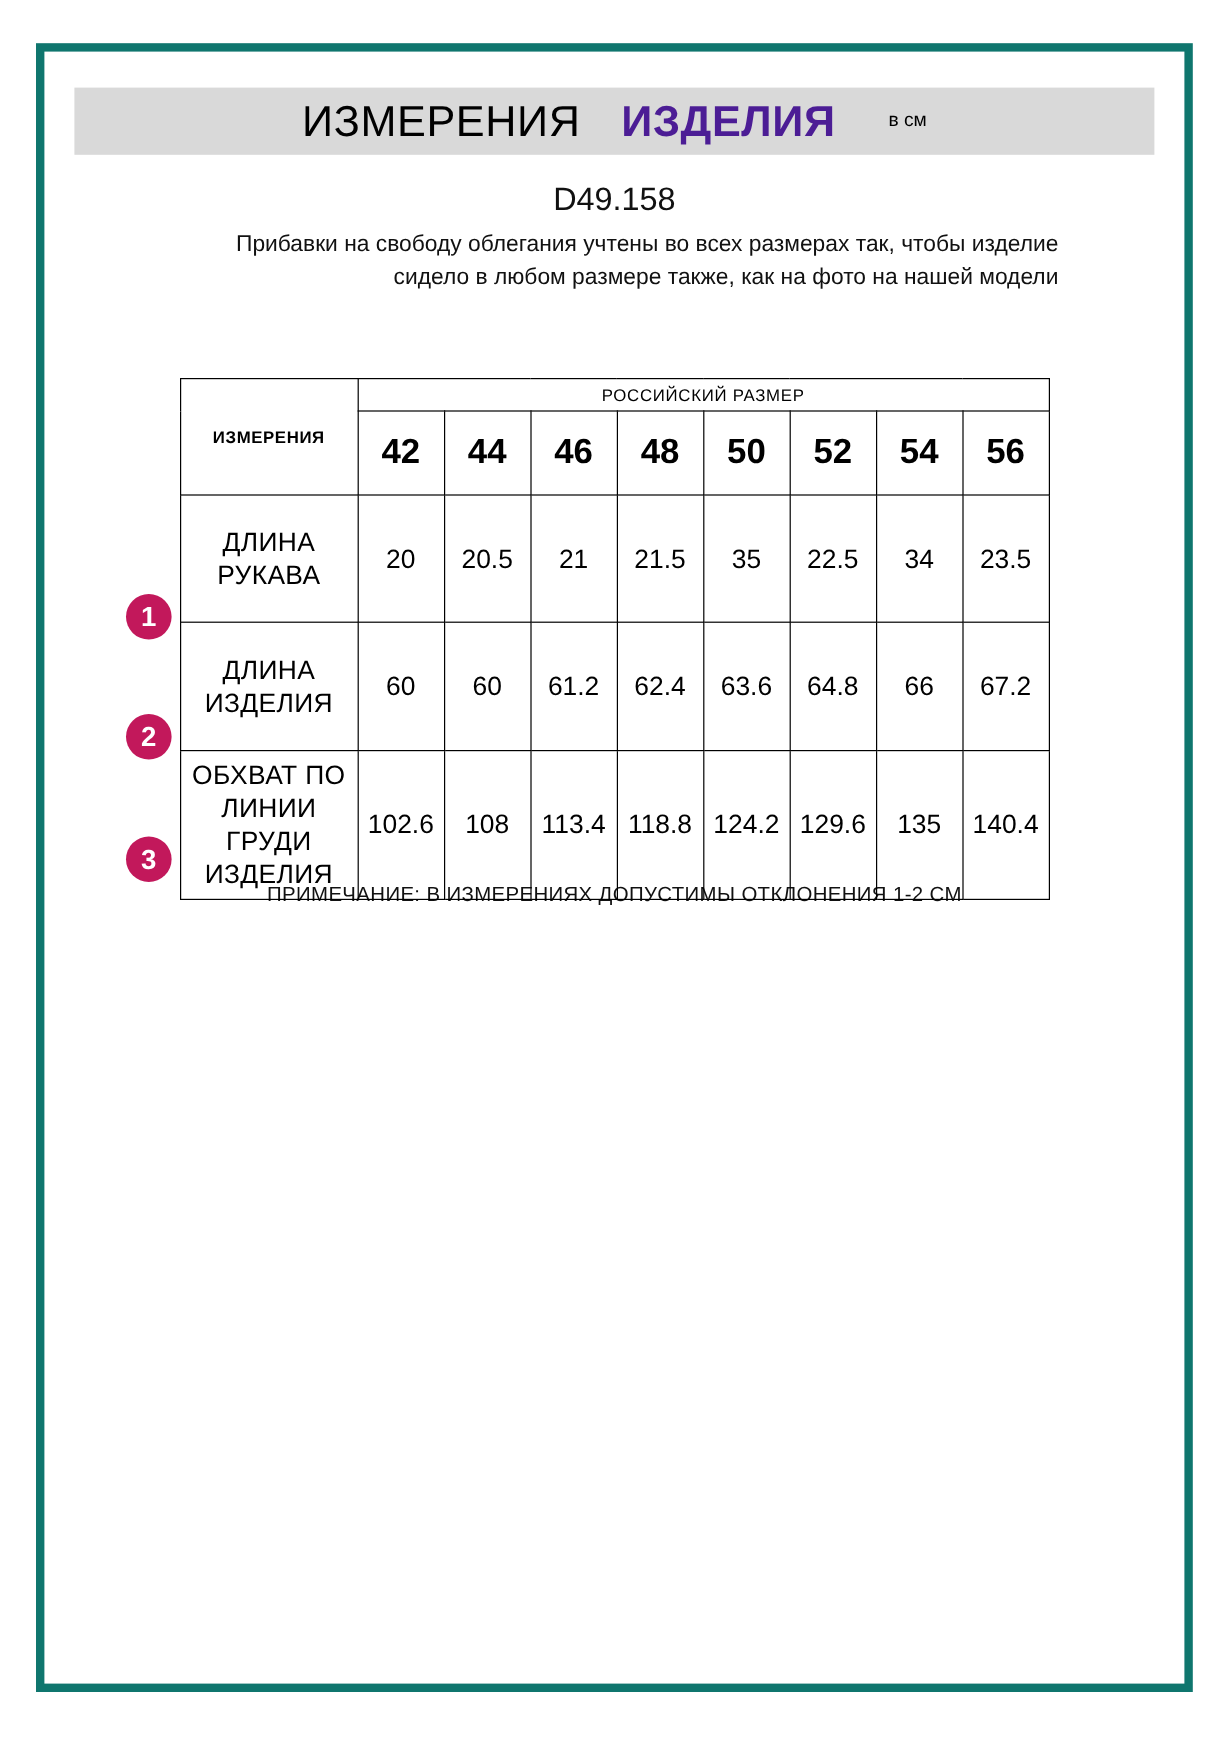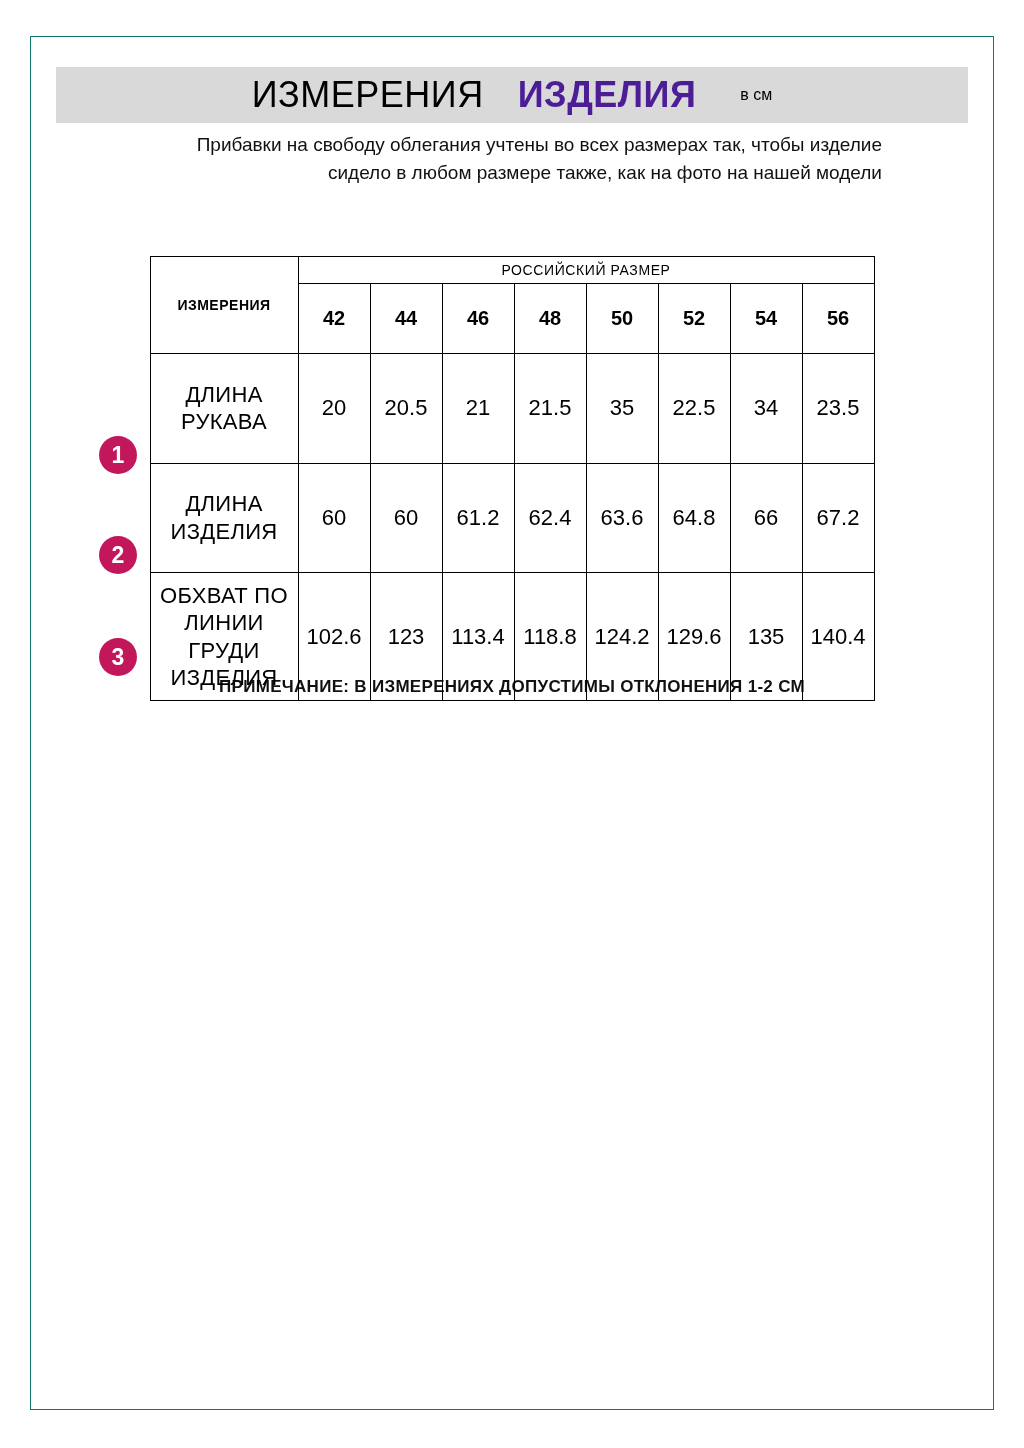--- a/index.html
+++ b/index.html
@@ -13,21 +13,21 @@
     font-family: "Liberation Sans", sans-serif;
     color: #000000;
     position: relative;
   }
   .page-frame {
     position: absolute;
     left: 30px;
     top: 36px;
     width: 964px;
     height: 1374px;
-    border: 1px solid #0f766e;
+    border: 7px solid #0f766e;
     box-sizing: border-box;
   }
   .content {
     position: absolute;
     left: 0;
     top: 0;
     width: 100%;
   }
   .title-bar {
     margin: 30px 25px 0 25px;
@@ -94,37 +94,37 @@
     font-weight: normal;
     letter-spacing: 0.6px;
     margin-left: 28px;
   }
   .corner-label {
     font-size: 14px;
     letter-spacing: 0.5px;
     height: 96px;
   }
   .size-head {
-    font-size: 20px;
+    font-size: 29px;
     font-weight: bold;
   }
   .row-label {
     font-size: 14px;
     line-height: 1.25;
     letter-spacing: 0.3px;
     padding: 4px 6px;
   }
   .data-row td {
     height: 94px;
     font-size: 22px;
   }
   .note {
     text-align: center;
     font-size: 17px;
-    font-weight: bold;
+    font-weight: normal;
     letter-spacing: 0.3px;
     margin-top: 22px;
     color: #111;
   }
   .badges {
     position: absolute;
     left: 0;
     top: 0;
     width: 100%;
     height: 100%;
@@ -149,20 +149,21 @@
 
 <div class="page-frame">
   <div class="content">
 
     <div class="title-bar">
       <span class="title-main">ИЗМЕРЕНИЯ</span>
       <span class="title-strong">ИЗДЕЛИЯ</span>
       <span class="title-unit">в см</span>
     </div>
 
+    <div class="code">D49.158</div>
 
     <div class="intro">Прибавки на свободу облегания учтены во всех размерах так, чтобы изделие сидело в любом размере также, как на фото на нашей модели</div>
 
     <div class="table-wrap">
       <table class="size-table">
         <colgroup>
           <col class="col-label">
           <col class="col-size">
             <col class="col-size">
             <col class="col-size">
@@ -207,21 +208,21 @@
             <td>61.2</td>
             <td>62.4</td>
             <td>63.6</td>
             <td>64.8</td>
             <td>66</td>
             <td>67.2</td>
           </tr>
           <tr class="data-row">
             <td class="row-label">ОБХВАТ ПО ЛИНИИ ГРУДИ ИЗДЕЛИЯ</td>
             <td>102.6</td>
-            <td>123</td>
+            <td>108</td>
             <td>113.4</td>
             <td>118.8</td>
             <td>124.2</td>
             <td>129.6</td>
             <td>135</td>
             <td>140.4</td>
           </tr>
         </tbody>
       </table>
 

